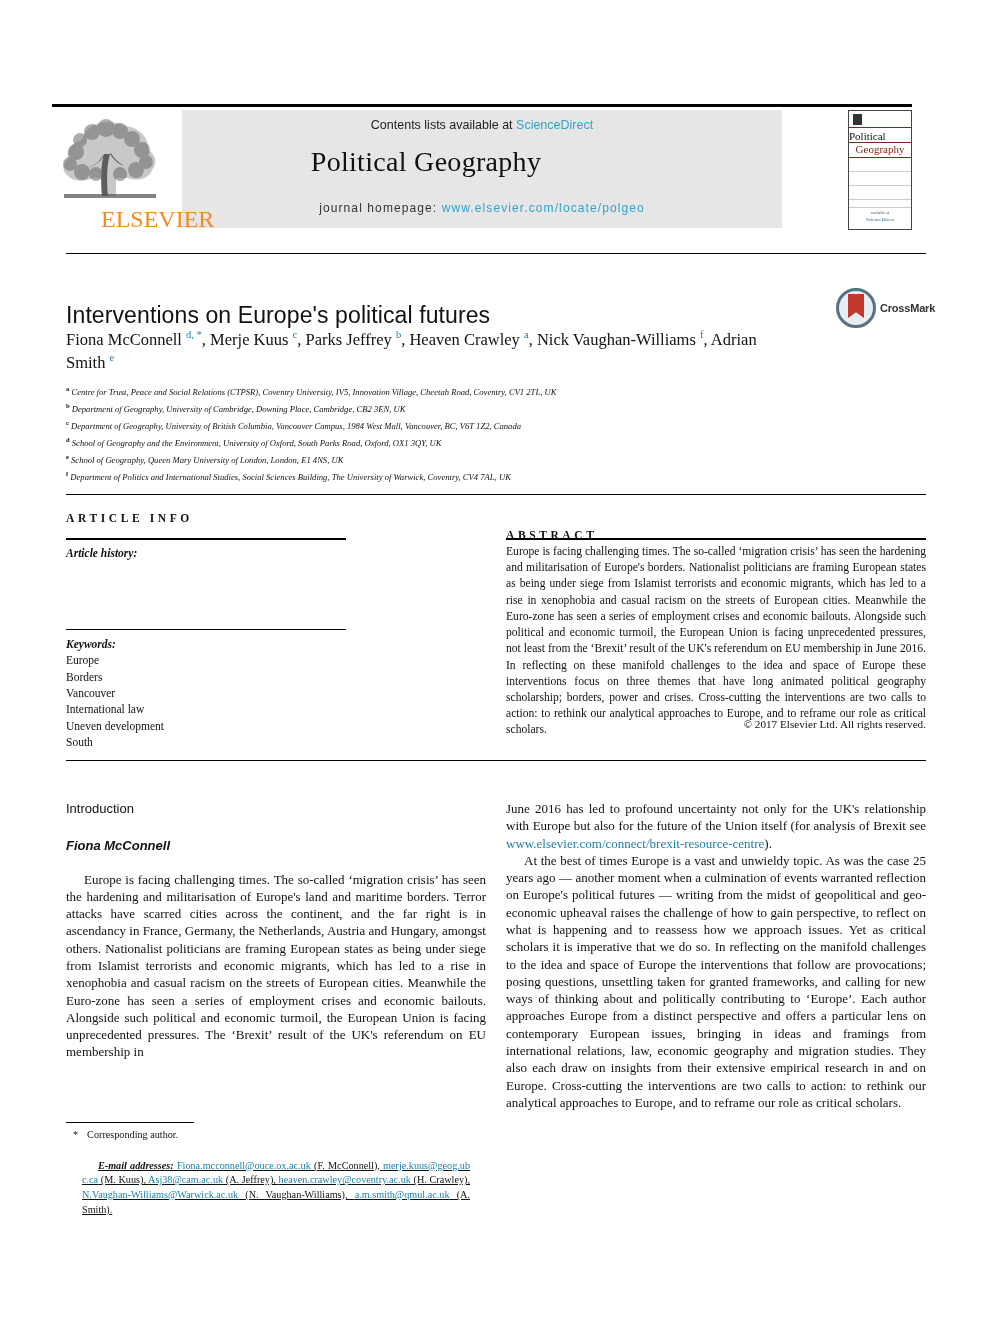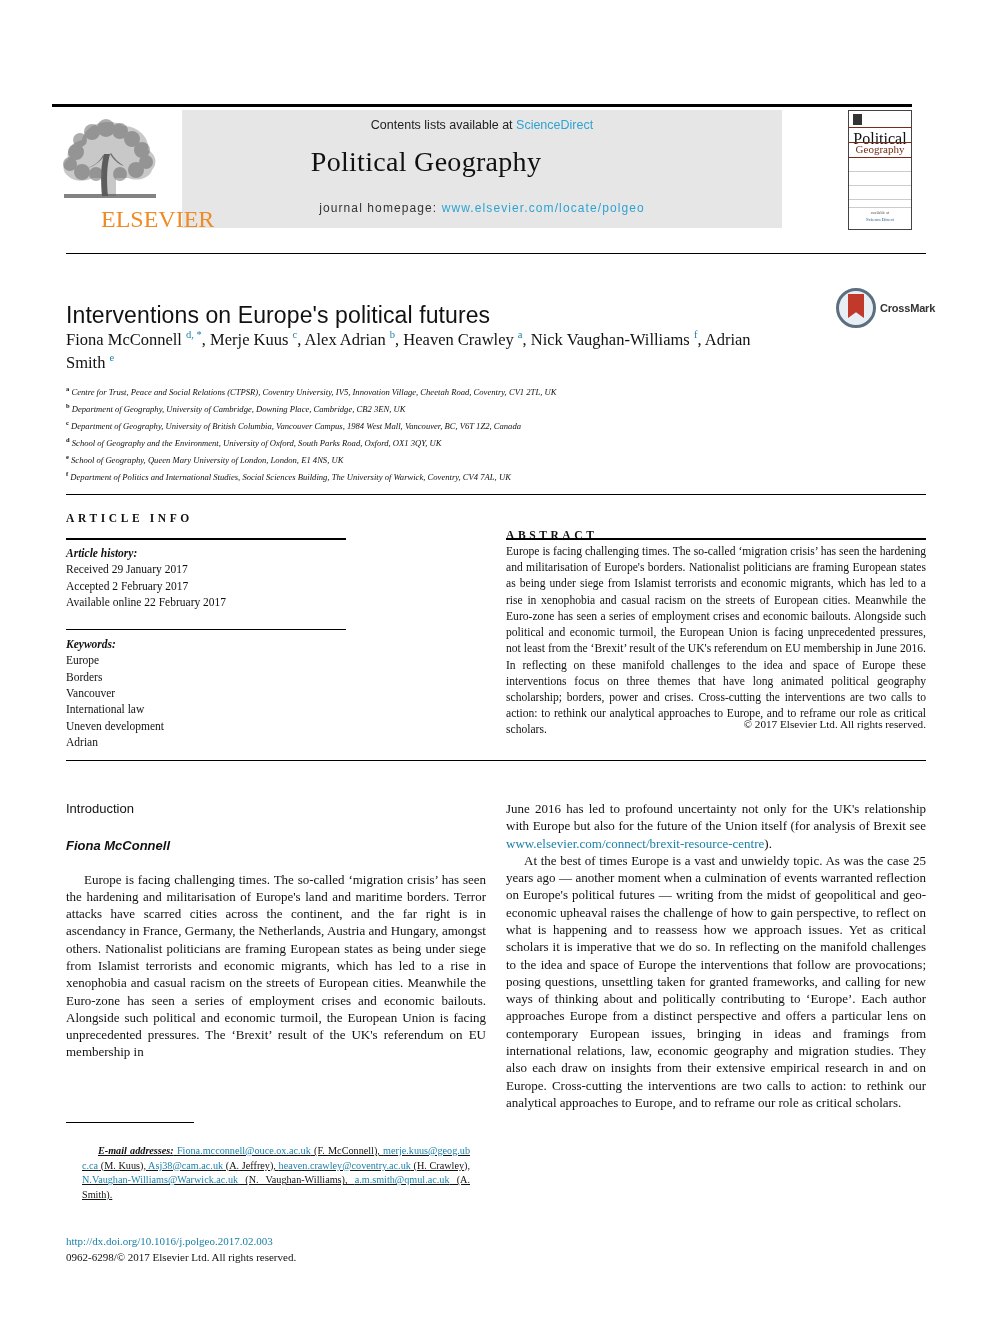--- a/index.html
+++ b/index.html
@@ -142,23 +142,23 @@
     position: absolute;
     left: 0;
     width: 62px;
     height: 1px;
     background: #ccc;
   }
   .cover-t1 {
     position: absolute;
     left: 0; top: 19px;
     width: 62px;
-    text-align: center;
+    text-align: left;
     font-family: "Liberation Serif", serif;
-    font-size: 16px;
+    font-size: 11px;
     color: #111;
   }
   .cover-t2 {
     position: absolute;
     left: 0; top: 32px;
     width: 62px;
     text-align: center;
     font-family: "Liberation Serif", serif;
     font-size: 11px;
     color: #7a2b18;
@@ -478,56 +478,51 @@
   <div class="title-rule"></div>
 
   <div class="crossmark">
     <div class="cm-circle"></div>
     <div class="cm-book"></div>
     <div class="cm-label">CrossMark</div>
   </div>
 
   <h1 class="article-title">Interventions on Europe's political futures</h1>
 
-  <div class="authors" id="author-list"><span>Fiona McConnell </span><sup>d, *</sup><span>, </span><span>Merje Kuus </span><sup>c</sup><span>, </span><span>Alex Adrian </span><sup>b</sup><span>, </span><span>Heaven Crawley </span><sup>a</sup><span>, </span><span>Nick Vaughan-Williams </span><sup>f</sup><span>, </span><span>Adrian Smith </span><sup>e</sup></div>
+  <div class="authors" id="author-list"><span>Fiona McConnell </span><sup>d, *</sup><span>, </span><span>Merje Kuus </span><sup>c</sup><span>, </span><span>Parks Jeffrey </span><sup>b</sup><span>, </span><span>Heaven Crawley </span><sup>a</sup><span>, </span><span>Nick Vaughan-Williams </span><sup>f</sup><span>, </span><span>Adrian Smith </span><sup>e</sup></div>
 
   <div class="affiliations" id="affiliation-list">
       <div><span class="aff-mark">a</span><span> Centre for Trust, Peace and Social Relations (CTPSR), Coventry University, IV5, Innovation Village, Cheetah Road, Coventry, CV1 2TL, UK</span></div>
       <div><span class="aff-mark">b</span><span> Department of Geography, University of Cambridge, Downing Place, Cambridge, CB2 3EN, UK</span></div>
       <div><span class="aff-mark">c</span><span> Department of Geography, University of British Columbia, Vancouver Campus, 1984 West Mall, Vancouver, BC, V6T 1Z2, Canada</span></div>
       <div><span class="aff-mark">d</span><span> School of Geography and the Environment, University of Oxford, South Parks Road, Oxford, OX1 3QY, UK</span></div>
       <div><span class="aff-mark">e</span><span> School of Geography, Queen Mary University of London, London, E1 4NS, UK</span></div>
       <div><span class="aff-mark">f</span><span> Department of Politics and International Studies, Social Sciences Building, The University of Warwick, Coventry, CV4 7AL, UK</span></div>
     </div>
 
   <div class="info-rule-top"></div>
   <div class="sec-head info-head">ARTICLE INFO</div>
   <div class="sec-head abs-head">ABSTRACT</div>
   <div class="info-rule-under"></div>
   <div class="abs-rule-under"></div>
 
   <div class="article-history">
     <div class="lbl">Article history:</div>
-    <div id="history-lines">
-        <div>Received 29 January 2017</div>
-        <div>Accepted 2 February 2017</div>
-        <div>Available online 22 February 2017</div>
-      </div>
   </div>
 
   <div class="kw-rule"></div>
   <div class="keywords">
     <div class="lbl">Keywords:</div>
     <div id="keyword-lines">
         <div>Europe</div>
         <div>Borders</div>
         <div>Vancouver</div>
         <div>International law</div>
         <div>Uneven development</div>
-        <div>Adrian</div>
+        <div>South</div>
       </div>
   </div>
 
   <div class="abstract">Europe is facing challenging times. The so-called ‘migration crisis’ has seen the hardening and militarisation of Europe's borders. Nationalist politicians are framing European states as being under siege from Islamist terrorists and economic migrants, which has led to a rise in xenophobia and casual racism on the streets of European cities. Meanwhile the Euro-zone has seen a series of employment crises and economic bailouts. Alongside such political and economic turmoil, the European Union is facing unprecedented pressures, not least from the ‘Brexit’ result of the UK's referendum on EU membership in June 2016. In reflecting on these manifold challenges to the idea and space of Europe these interventions focus on three themes that have long animated political geography scholarship; borders, power and crises. Cross-cutting the interventions are two calls to action: to rethink our analytical approaches to Europe, and to reframe our role as critical scholars.</div>
   <div class="copyright">© 2017 Elsevier Ltd. All rights reserved.</div>
 
   <div class="info-rule-bottom"></div>
 
   <div class="col col-left">
     <div class="h-intro">Introduction</div>
@@ -535,21 +530,18 @@
     <p>Europe is facing challenging times. The so-called ‘migration crisis’ has seen the hardening and militarisation of Europe's land and maritime borders. Terror attacks have scarred cities across the continent, and the far right is in ascendancy in France, Germany, the Netherlands, Austria and Hungary, amongst others. Nationalist politicians are framing European states as being under siege from Islamist terrorists and economic migrants, which has led to a rise in xenophobia and casual racism on the streets of European cities. Meanwhile the Euro-zone has seen a series of employment crises and economic bailouts. Alongside such political and economic turmoil, the European Union is facing unprecedented pressures. The ‘Brexit’ result of the UK's referendum on EU membership in</p>
   </div>
 
   <div class="col col-right">
     <p class="noindent"><span>June 2016 has led to profound uncertainty not only for the UK's relationship with Europe but also for the future of the Union itself (for analysis of Brexit see </span><span class="lnk">www.elsevier.com/connect/brexit-resource-centre</span><span>).</span></p>
     <p>At the best of times Europe is a vast and unwieldy topic. As was the case 25 years ago — another moment when a culmination of events warranted reflection on Europe's political futures — writing from the midst of geopolitical and geo-economic upheaval raises the challenge of how to gain perspective, to reflect on what is happening and to reassess how we approach issues. Yet as critical scholars it is imperative that we do so. In reflecting on the manifold challenges to the idea and space of Europe the interventions that follow are provocations; posing questions, unsettling taken for granted frameworks, and calling for new ways of thinking about and politically contributing to ‘Europe’. Each author approaches Europe from a distinct perspective and offers a particular lens on contemporary European issues, bringing in ideas and framings from international relations, law, economic geography and migration studies. They also each draw on insights from their extensive empirical research in and on Europe. Cross-cutting the interventions are two calls to action: to rethink our analytical approaches to Europe, and to reframe our role as critical scholars.</p>
   </div>
 
   <div class="foot-rule"></div>
   <div class="footnotes">
+    <p class="corr"><span class="star">*</span><span>Corresponding author.</span></p>
     <p class="emails"><span class="lbl">E-mail addresses:</span> <span id="email-list"><span class="lnk">Fiona.mcconnell@ouce.ox.ac.uk</span><span> (F. McConnell), </span><span class="lnk">merje.kuus@geog.ubc.ca</span><span> (M. Kuus), </span><span class="lnk">Asj38@cam.ac.uk</span><span> (A. Jeffrey), </span><span class="lnk">heaven.crawley@coventry.ac.uk</span><span> (H. Crawley), </span><span class="lnk">N.Vaughan-Williams@Warwick.ac.uk</span><span> (N. Vaughan-Williams), </span><span class="lnk">a.m.smith@qmul.ac.uk</span><span> (A. Smith).</span></span></p>
   </div>
 
-  <div class="doi-block">
-    <div class="doi">http://dx.doi.org/10.1016/j.polgeo.2017.02.003</div>
-    <div class="issn">0962-6298/© 2017 Elsevier Ltd. All rights reserved.</div>
-  </div>
 
 </div>
 
 </body></html>

